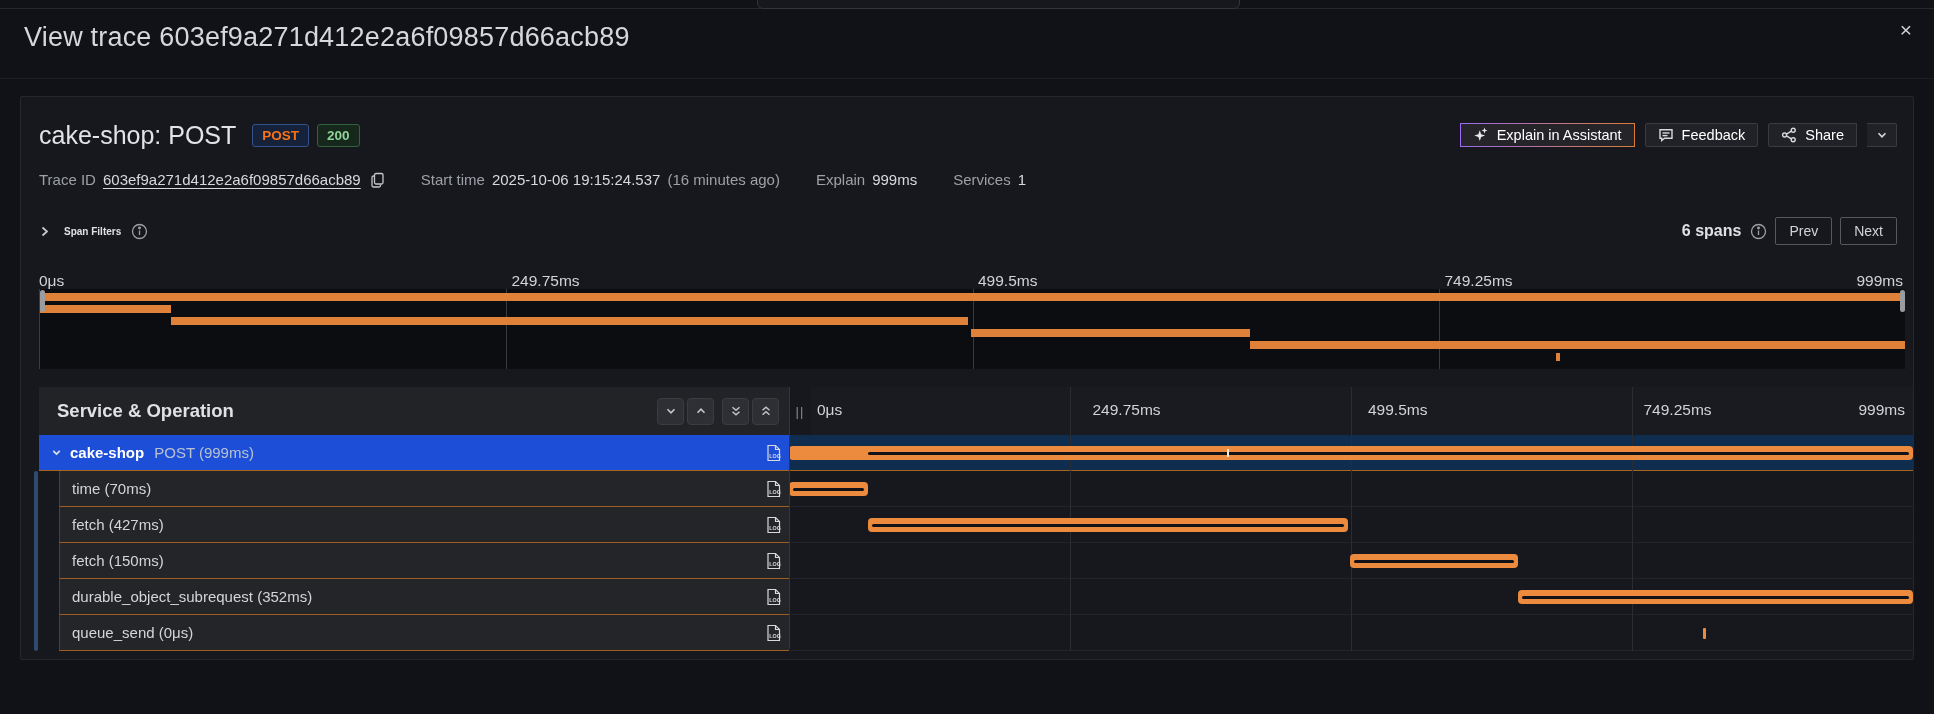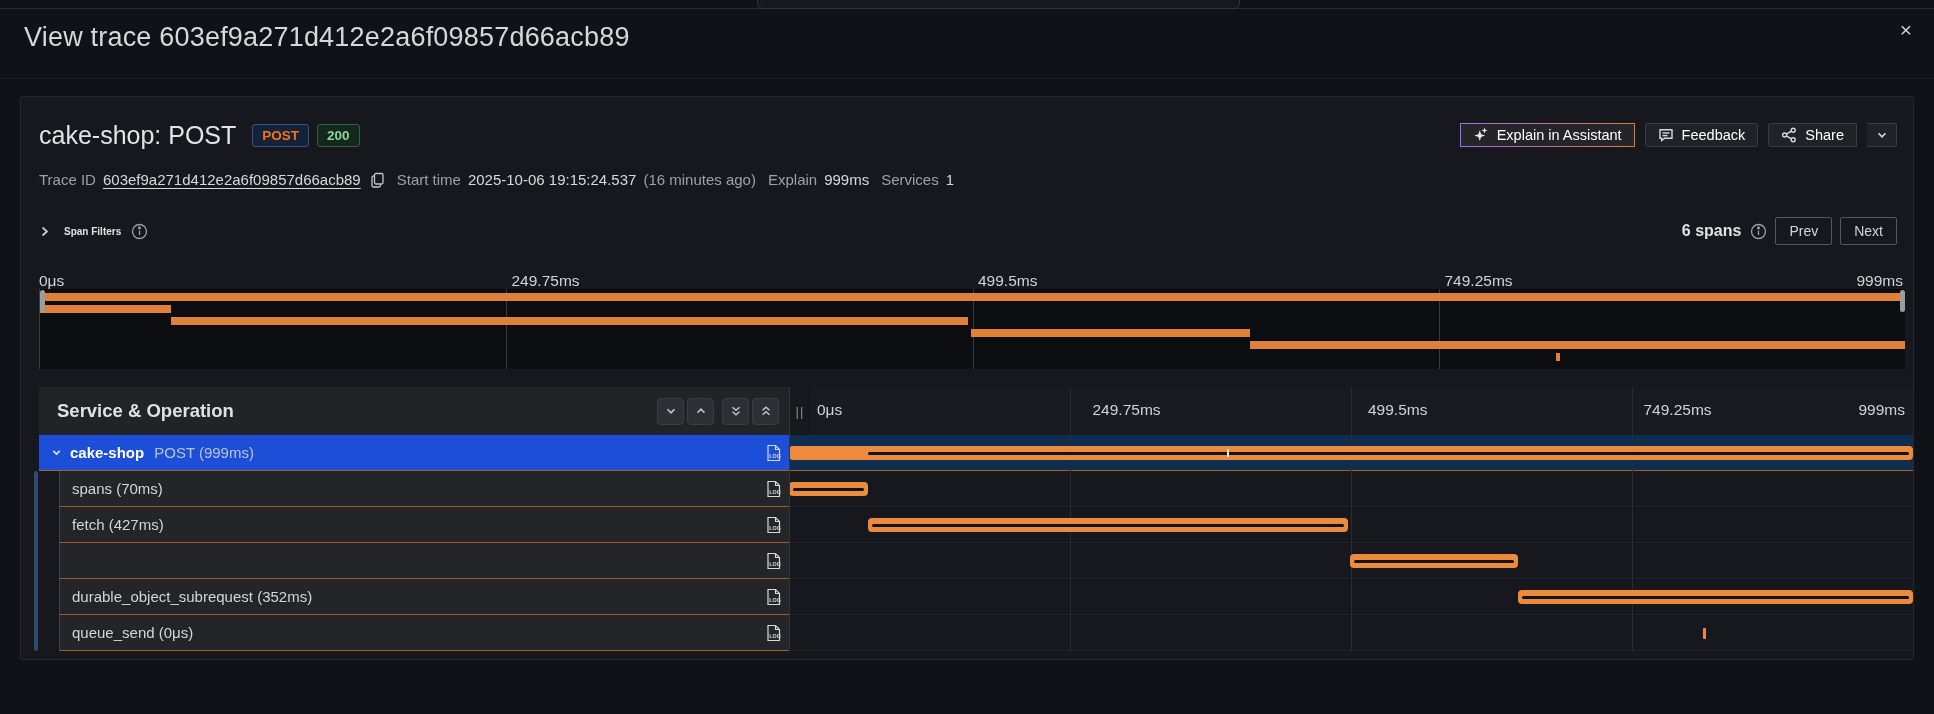--- a/index.html
+++ b/index.html
@@ -32,21 +32,21 @@
     font-size:14.5px; font-weight:500; cursor:pointer; white-space:nowrap; }
   .btn + .btn, .btn + .btn-group, .btn-group + .btn { margin-left:10px; }
   .btn-explain { background:#242429; border:1px solid transparent;
     border-image:linear-gradient(90deg,#9b6cf0,#d97d35) 1; }
   .btn-group { display:inline-flex; }
   .btn-group .btn { border-radius:2px 0 0 2px; }
   .btn-group .btn-caret { width:30px; padding:0; justify-content:center; border-left:none; border-radius:0 2px 2px 0; }
   .icon { display:inline-flex; align-items:center; justify-content:center; }
 
   
-  .meta-row { display:flex; align-items:center; gap:12px; padding:18px 18px 0; font-size:15px; }
+  .meta-row { display:flex; align-items:center; gap:36px; padding:18px 18px 0; font-size:15px; }
   .meta-item { display:flex; align-items:center; gap:7px; }
   .meta-label { color:#9da0a5; }
   .meta-value { color:#d8d9dc; }
   .trace-id-link { color:#d8d9dc; text-decoration:underline; text-underline-offset:3px; cursor:pointer; }
   .copy-icon { cursor:pointer; margin-left:2px; }
   .meta-dim { color:#9da0a5; }
 
   
   .filters-row { display:flex; align-items:center; margin-top:28px; padding:0 16px 0 18px; height:30px; }
   .chev-right { color:#c9cbce; margin-right:14px; cursor:pointer; }
@@ -307,21 +307,21 @@
               <div class="bar-tick" style="left: 39%;"></div>
             </div>
           <div class="bar-label"></div>
         </div>
       </div>
 
       <div class="t-row row-child">
         <div class="t-cell-left">
             <span class="row-indent"></span>
           <div class="cell-inner">
-            <span class="span-name">spans (70ms)</span>
+            <span class="span-name">time (70ms)</span>
             <span class="log-btn">
               <svg width="19" height="20" viewBox="0 0 19 20" fill="none" stroke="#d8d9dc" stroke-width="1.2">
                 <path d="M4 2.5 h7.5 l4 4 V17.5 H4 Z"></path>
                   <path d="M11.5 2.5 v4 h4"></path>
                 <text x="5.2" y="15.2" font-size="5.4" fill="#d8d9dc" stroke="none" font-family="Liberation Sans,sans-serif" font-weight="700">LOG</text>
               </svg>
             </span>
           </div>
         </div>
         <div class="t-cell-right">
@@ -351,20 +351,21 @@
               <div class="bar-stripe"></div>
             </div>
           <div class="bar-label" style="left: calc(49.75% + 9px);"></div>
         </div>
       </div>
 
       <div class="t-row row-child">
         <div class="t-cell-left">
             <span class="row-indent"></span>
           <div class="cell-inner">
+            <span class="span-name">fetch (150ms)</span>
             <span class="log-btn">
               <svg width="19" height="20" viewBox="0 0 19 20" fill="none" stroke="#d8d9dc" stroke-width="1.2">
                 <path d="M4 2.5 h7.5 l4 4 V17.5 H4 Z"></path>
                   <path d="M11.5 2.5 v4 h4"></path>
                 <text x="5.2" y="15.2" font-size="5.4" fill="#d8d9dc" stroke="none" font-family="Liberation Sans,sans-serif" font-weight="700">LOG</text>
               </svg>
             </span>
           </div>
         </div>
         <div class="t-cell-right">

